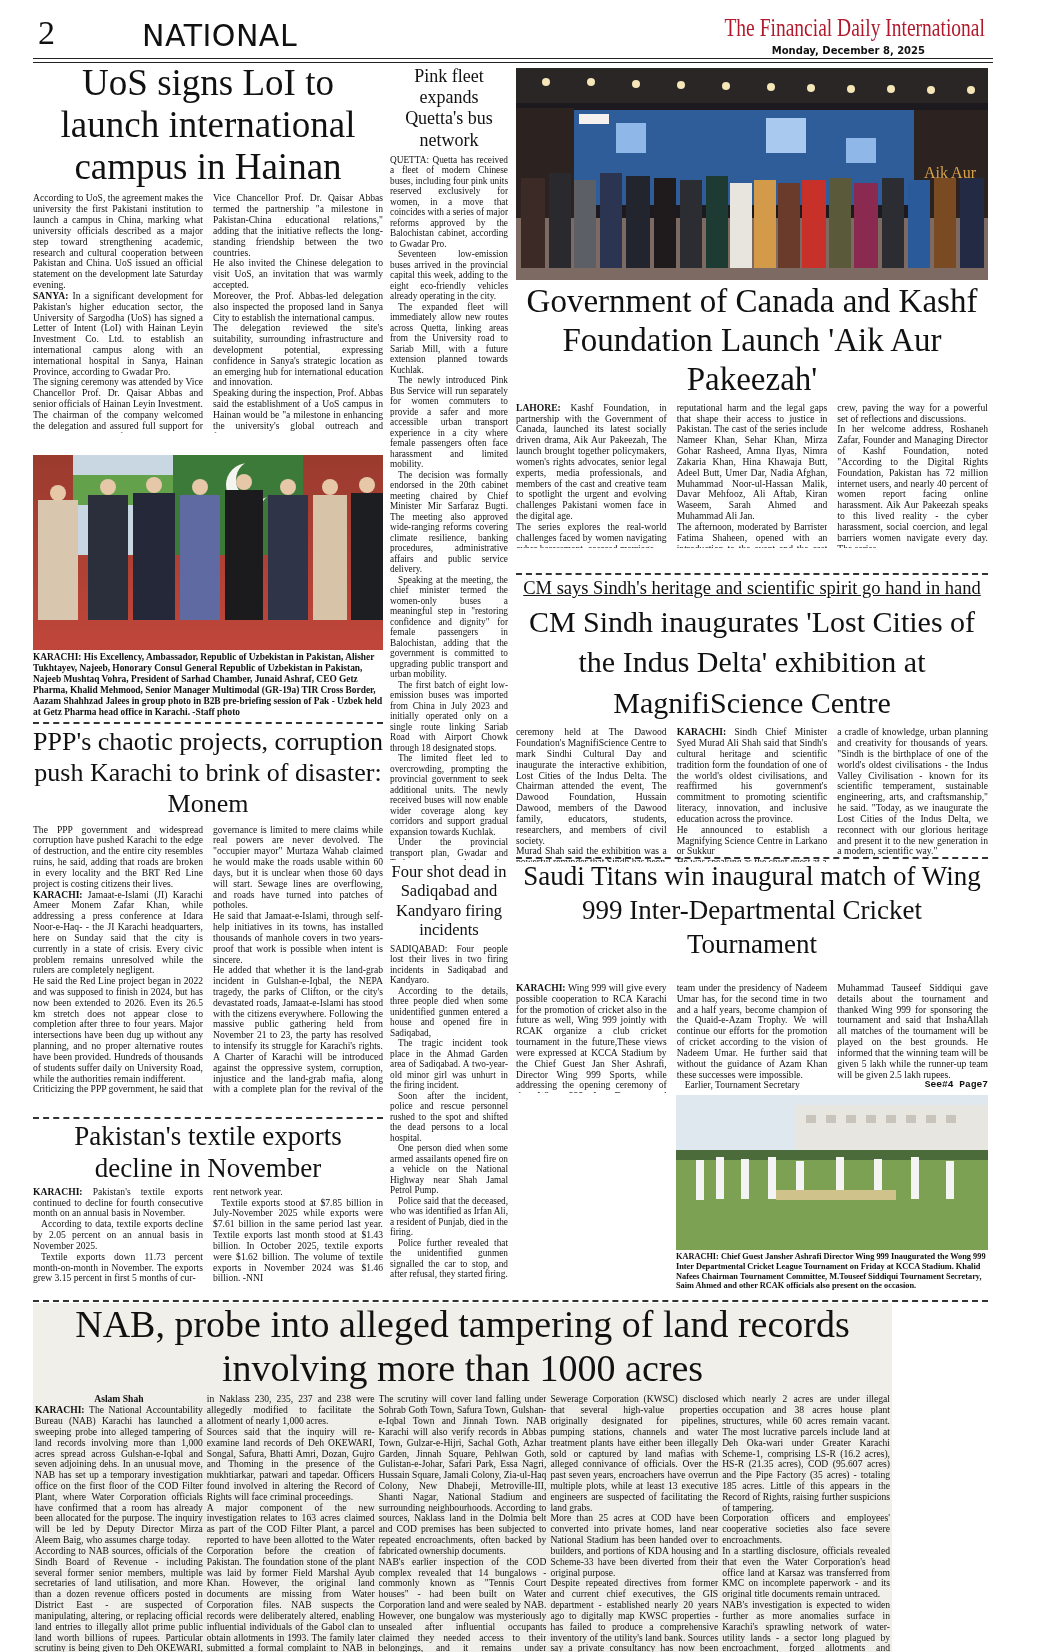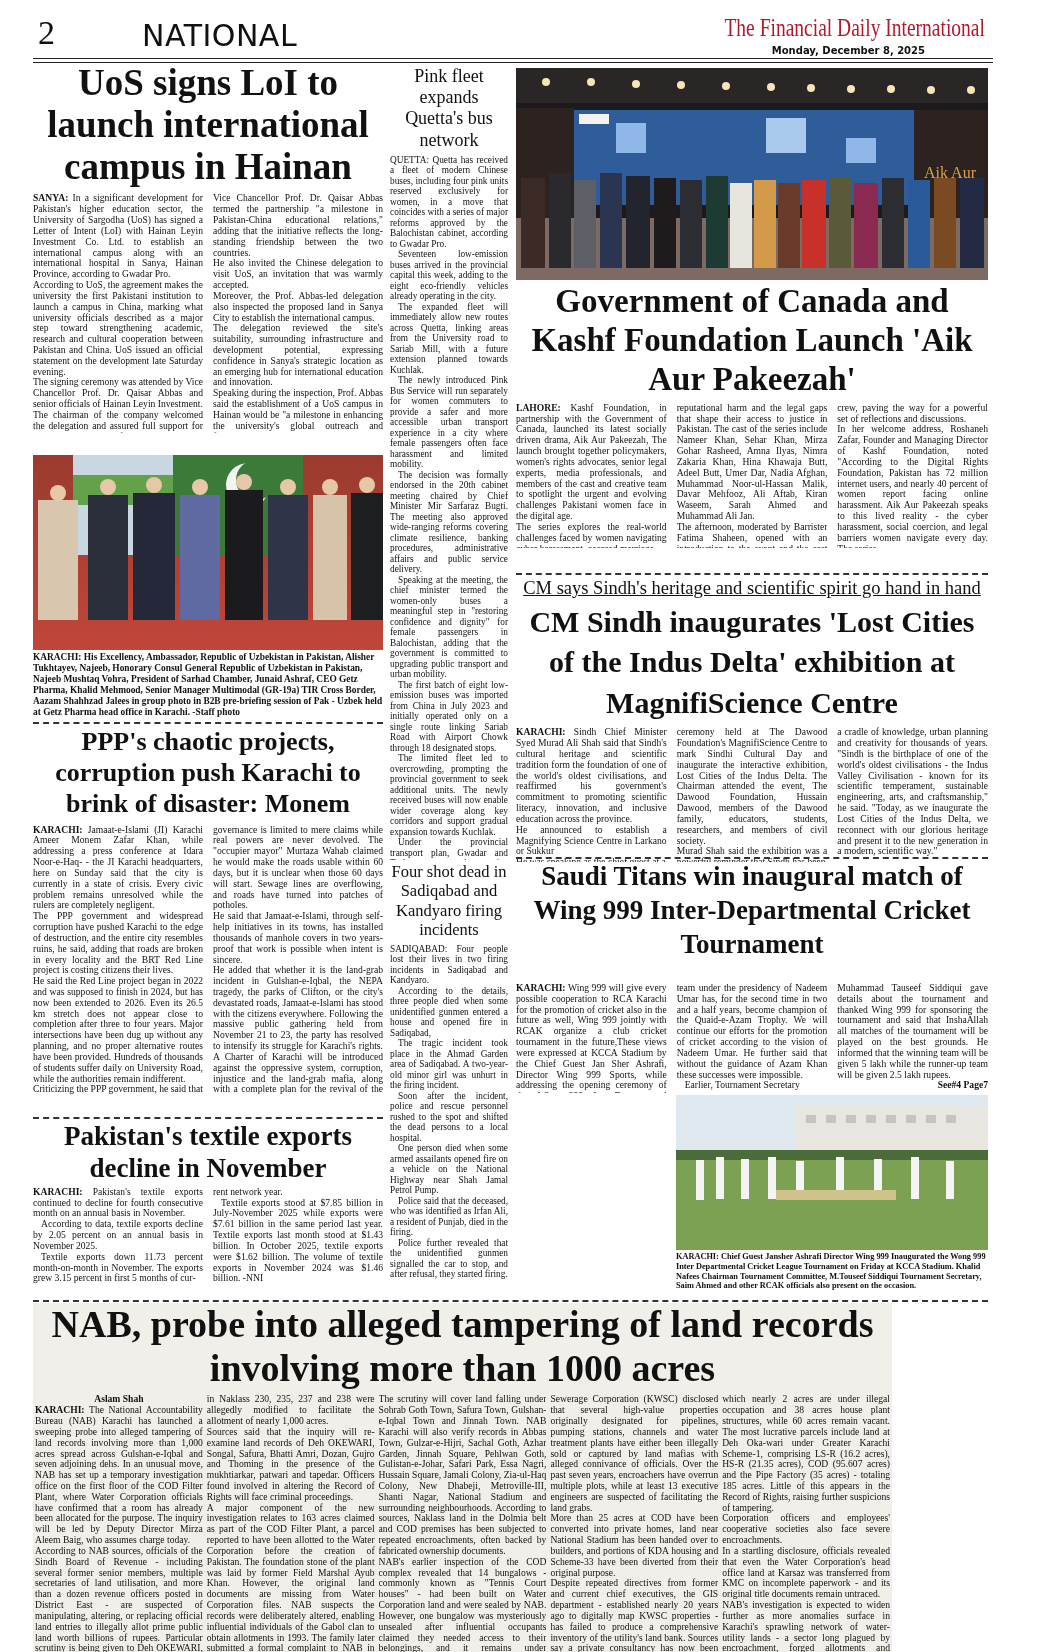--- a/index.html
+++ b/index.html
@@ -4,48 +4,48 @@
 <style>
   html,body{margin:0;padding:0;background:#fff;}
   body{width:1043px;height:1652px;position:relative;overflow:hidden;font-family:"Liberation Serif",serif;color:#111;}
   .abs{position:absolute;}
   .masthead-num{left:38px;top:14px;font-size:34px;font-family:"Liberation Serif",serif;}
   .masthead-sec{left:142px;top:18px;font-size:30px;font-family:"DejaVu Sans",sans-serif;letter-spacing:0.5px;}
   .paper-name{right:58px;top:14px;font-size:25px;color:#b2182b;font-family:"Liberation Serif",serif;transform:scaleX(0.78);transform-origin:right top;white-space:nowrap;}
   .paper-date{right:118px;top:45px;font-size:10px;font-weight:bold;font-family:"DejaVu Sans",sans-serif;}
   .rule{height:3px;border-top:1px solid #222;border-bottom:1px solid #222;}
   .thinrule{height:2px;border-top:2px dashed #333;}
-  .hl{text-align:center;font-weight:bold;line-height:1.13;}
+  .hl{text-align:center;font-weight:normal;line-height:1.13;}
   .hl-n{text-align:center;font-weight:normal;line-height:1.18;}
   .cols{display:flex;gap:10px;font-size:9.6px;line-height:1.13;text-align:justify;}
   .cols p{margin:0;}
   .col{flex:1;overflow:hidden;}
   .narrow{font-size:9.3px;line-height:1.13;text-align:justify;overflow:hidden;}
   .narrow p{margin:0;text-indent:8px;}
   .narrow p:first-child{text-indent:0;}
-  .see{text-align:right;font-weight:bold;font-size:9.6px;}
+  .see{text-align:right;font-weight:bold;font-size:9.6px;font-family:Liberation Mono, monospace;}
   .caption{text-align:left;font-weight:bold;font-size:9.4px;line-height:1.18;}
   .photo{overflow:hidden;}
   .strong{font-weight:bold;}
 </style>
 </head>
 <body>
 
 <div class="abs masthead-num">2</div>
 <div class="abs masthead-sec">NATIONAL</div>
 <div class="abs paper-name">The Financial Daily International</div>
 <div class="abs paper-date">Monday, December 8, 2025</div>
 <div class="abs rule" style="left:33px;top:58px;width:960px;"></div>
 
 <div class="abs" style="left:33px;top:62px;width:350px;">
   <div class="hl" style="font-size:37px;">UoS signs LoI to launch international campus in Hainan</div>
   <div class="cols" style="margin-top:6px;height:240px;">
     <div class="col">
+      <p>According to UoS, the agreement makes the university the first Pakistani institution to launch a campus in China, marking what university officials described as a major step toward strengthening academic, research and cultural cooperation between Pakistan and China. UoS issued an official statement on the development late Saturday evening.</p>
       <p><span class="strong">SANYA:</span><span> In a significant development for Pakistan's higher education sector, the University of Sargodha (UoS) has signed a Letter of Intent (LoI) with Hainan Leyin Investment Co. Ltd. to establish an international campus along with an international hospital in Sanya, Hainan Province, according to Gwadar Pro.</span></p>
-      <p>According to UoS, the agreement makes the university the first Pakistani institution to launch a campus in China, marking what university officials described as a major step toward strengthening academic, research and cultural cooperation between Pakistan and China. UoS issued an official statement on the development late Saturday evening.</p>
       <p>The signing ceremony was attended by Vice Chancellor Prof. Dr. Qaisar Abbas and senior officials of Hainan Leyin Investment.</p>
       <p>The chairman of the company welcomed the delegation and assured full support for the establishment of the campus and hospital.</p>
     </div>
     <div class="col">
       <p>Vice Chancellor Prof. Dr. Qaisar Abbas termed the partnership "a milestone in Pakistan-China educational relations," adding that the initiative reflects the long-standing friendship between the two countries.</p>
       <p>He also invited the Chinese delegation to visit UoS, an invitation that was warmly accepted.</p>
       <p>Moreover, the Prof. Abbas-led delegation also inspected the proposed land in Sanya City to establish the international campus.</p>
       <p>The delegation reviewed the site's suitability, surrounding infrastructure and development potential, expressing confidence in Sanya's strategic location as an emerging hub for international education and innovation.</p>
       <p>Speaking during the inspection, Prof. Abbas said the establishment of a UoS campus in Hainan would be "a milestone in enhancing the university's global outreach and fostering collaborative research and academic partnerships." -INP</p>
     </div>
@@ -88,22 +88,22 @@
       </g>
   </svg>
 </div>
 <div class="abs caption" style="left:33px;top:652px;width:350px;">KARACHI: His Excellency, Ambassador, Republic of Uzbekistan in Pakistan, Alisher Tukhtayev, Najeeb, Honorary Consul General Republic of Uzbekistan in Pakistan, Najeeb Mushtaq Vohra, President of Sarhad Chamber, Junaid Ashraf, CEO Getz Pharma, Khalid Mehmood, Senior Manager Multimodal (GR-19a) TIR Cross Border, Aazam Shahhzad Jalees in group photo in B2B pre-briefing session of Pak - Uzbek held at Getz Pharma head office in Karachi. -Staff photo</div>
 <div class="abs thinrule" style="left:33px;top:722px;width:350px;"></div>
 
 <div class="abs" style="left:33px;top:726px;width:350px;">
   <div class="hl" style="font-size:26px;line-height:1.2;">PPP's chaotic projects, corruption push Karachi to brink of disaster: Monem</div>
   <div class="cols" style="margin-top:5px;height:270px;">
     <div class="col">
+      <p>The PPP government and widespread corruption have pushed Karachi to the edge of destruction, and the entire city resembles ruins, he said, adding that roads are broken in every locality and the BRT Red Line project is costing citizens their lives.</p>
       <p><span class="strong">KARACHI:</span><span> Jamaat-e-Islami (JI) Karachi Ameer Monem Zafar Khan, while addressing a press conference at Idara Noor-e-Haq- - the JI Karachi headquarters, here on Sunday said that the city is currently in a state of crisis. Every civic problem remains unresolved while the rulers are completely negligent.</span></p>
-      <p>The PPP government and widespread corruption have pushed Karachi to the edge of destruction, and the entire city resembles ruins, he said, adding that roads are broken in every locality and the BRT Red Line project is costing citizens their lives.</p>
       <p>He said the Red Line project began in 2022 and was supposed to finish in 2024, but has now been extended to 2026. Even its 26.5 km stretch does not appear close to completion after three to four years. Major intersections have been dug up without any planning, and no proper alternative routes have been provided. Hundreds of thousands of students suffer daily on University Road, while the authorities remain indifferent.</p>
       <p>Criticizing the PPP government, he said that</p>
     </div>
     <div class="col">
       <p>governance is limited to mere claims while real powers are never devolved. The "occupier mayor" Murtaza Wahab claimed he would make the roads usable within 60 days, but it is unclear when those 60 days will start. Sewage lines are overflowing, and roads have turned into patches of potholes.</p>
       <p>He said that Jamaat-e-Islami, through self-help initiatives in its towns, has installed thousands of manhole covers in two years-proof that work is possible when intent is sincere.</p>
       <p>He added that whether it is the land-grab incident in Gulshan-e-Iqbal, the NEPA tragedy, the parks of Clifton, or the city's devastated roads, Jamaat-e-Islami has stood with the citizens everywhere. Following the massive public gathering held from November 21 to 23, the party has resolved to intensify its struggle for Karachi's rights. A Charter of Karachi will be introduced against the oppressive system, corruption, injustice and the land-grab mafia, along with a complete plan for the revival of the city.</p>
 
     </div>
   </div>
@@ -221,27 +221,27 @@
     </div>
   </div>
 </div>
 <div class="abs thinrule" style="left:516px;top:573px;width:472px;"></div>
 
 <div class="abs" style="left:516px;top:578px;width:472px;">
   <div class="hl-n" style="font-size:18.5px;text-decoration:underline;white-space:nowrap;">CM says Sindh's heritage and scientific spirit go hand in hand</div>
   <div class="hl" style="font-size:30px;line-height:1.35;margin-top:2px;">CM Sindh inaugurates 'Lost Cities of the Indus Delta' exhibition at MagnifiScience Centre</div>
   <div class="cols" style="margin-top:4px;height:135px;">
     <div class="col">
+      <p>ceremony held at The Dawood Foundation's MagnifiScience Centre to mark Sindhi Cultural Day and inaugurate the interactive exhibition, Lost Cities of the Indus Delta. The Chairman attended the event, The Dawood Foundation, Hussain Dawood, members of the Dawood family, educators, students, researchers, and members of civil society.</p>
+      <p>Murad Shah said the exhibition was a powerful reminder that Sindh has been</p>
+    </div>
+    <div class="col">
       <p><span class="strong">KARACHI:</span><span> Sindh Chief Minister Syed Murad Ali Shah said that Sindh's cultural heritage and scientific tradition form the foundation of one of the world's oldest civilisations, and reaffirmed his government's commitment to promoting scientific literacy, innovation, and inclusive education across the province.</span></p>
       <p>He announced to establish a Magnifying Science Centre in Larkano or Sukkur</p>
       <p>He was speaking as the chief guest at a</p>
-    </div>
-    <div class="col">
-      <p>ceremony held at The Dawood Foundation's MagnifiScience Centre to mark Sindhi Cultural Day and inaugurate the interactive exhibition, Lost Cities of the Indus Delta. The Chairman attended the event, The Dawood Foundation, Hussain Dawood, members of the Dawood family, educators, students, researchers, and members of civil society.</p>
-      <p>Murad Shah said the exhibition was a powerful reminder that Sindh has been</p>
     </div>
     <div class="col">
       <p>a cradle of knowledge, urban planning and creativity for thousands of years. "Sindh is the birthplace of one of the world's oldest civilisations - the Indus Valley Civilisation - known for its scientific temperament, sustainable engineering, arts, and craftsmanship," he said. "Today, as we inaugurate the Lost Cities of the Indus Delta, we reconnect with our glorious heritage and present it to the new generation in a modern, scientific way."</p>
 
     </div>
   </div>
 </div>
 <div class="abs thinrule" style="left:516px;top:857px;width:472px;"></div>
 
 <div class="abs" style="left:516px;top:860px;width:472px;">

